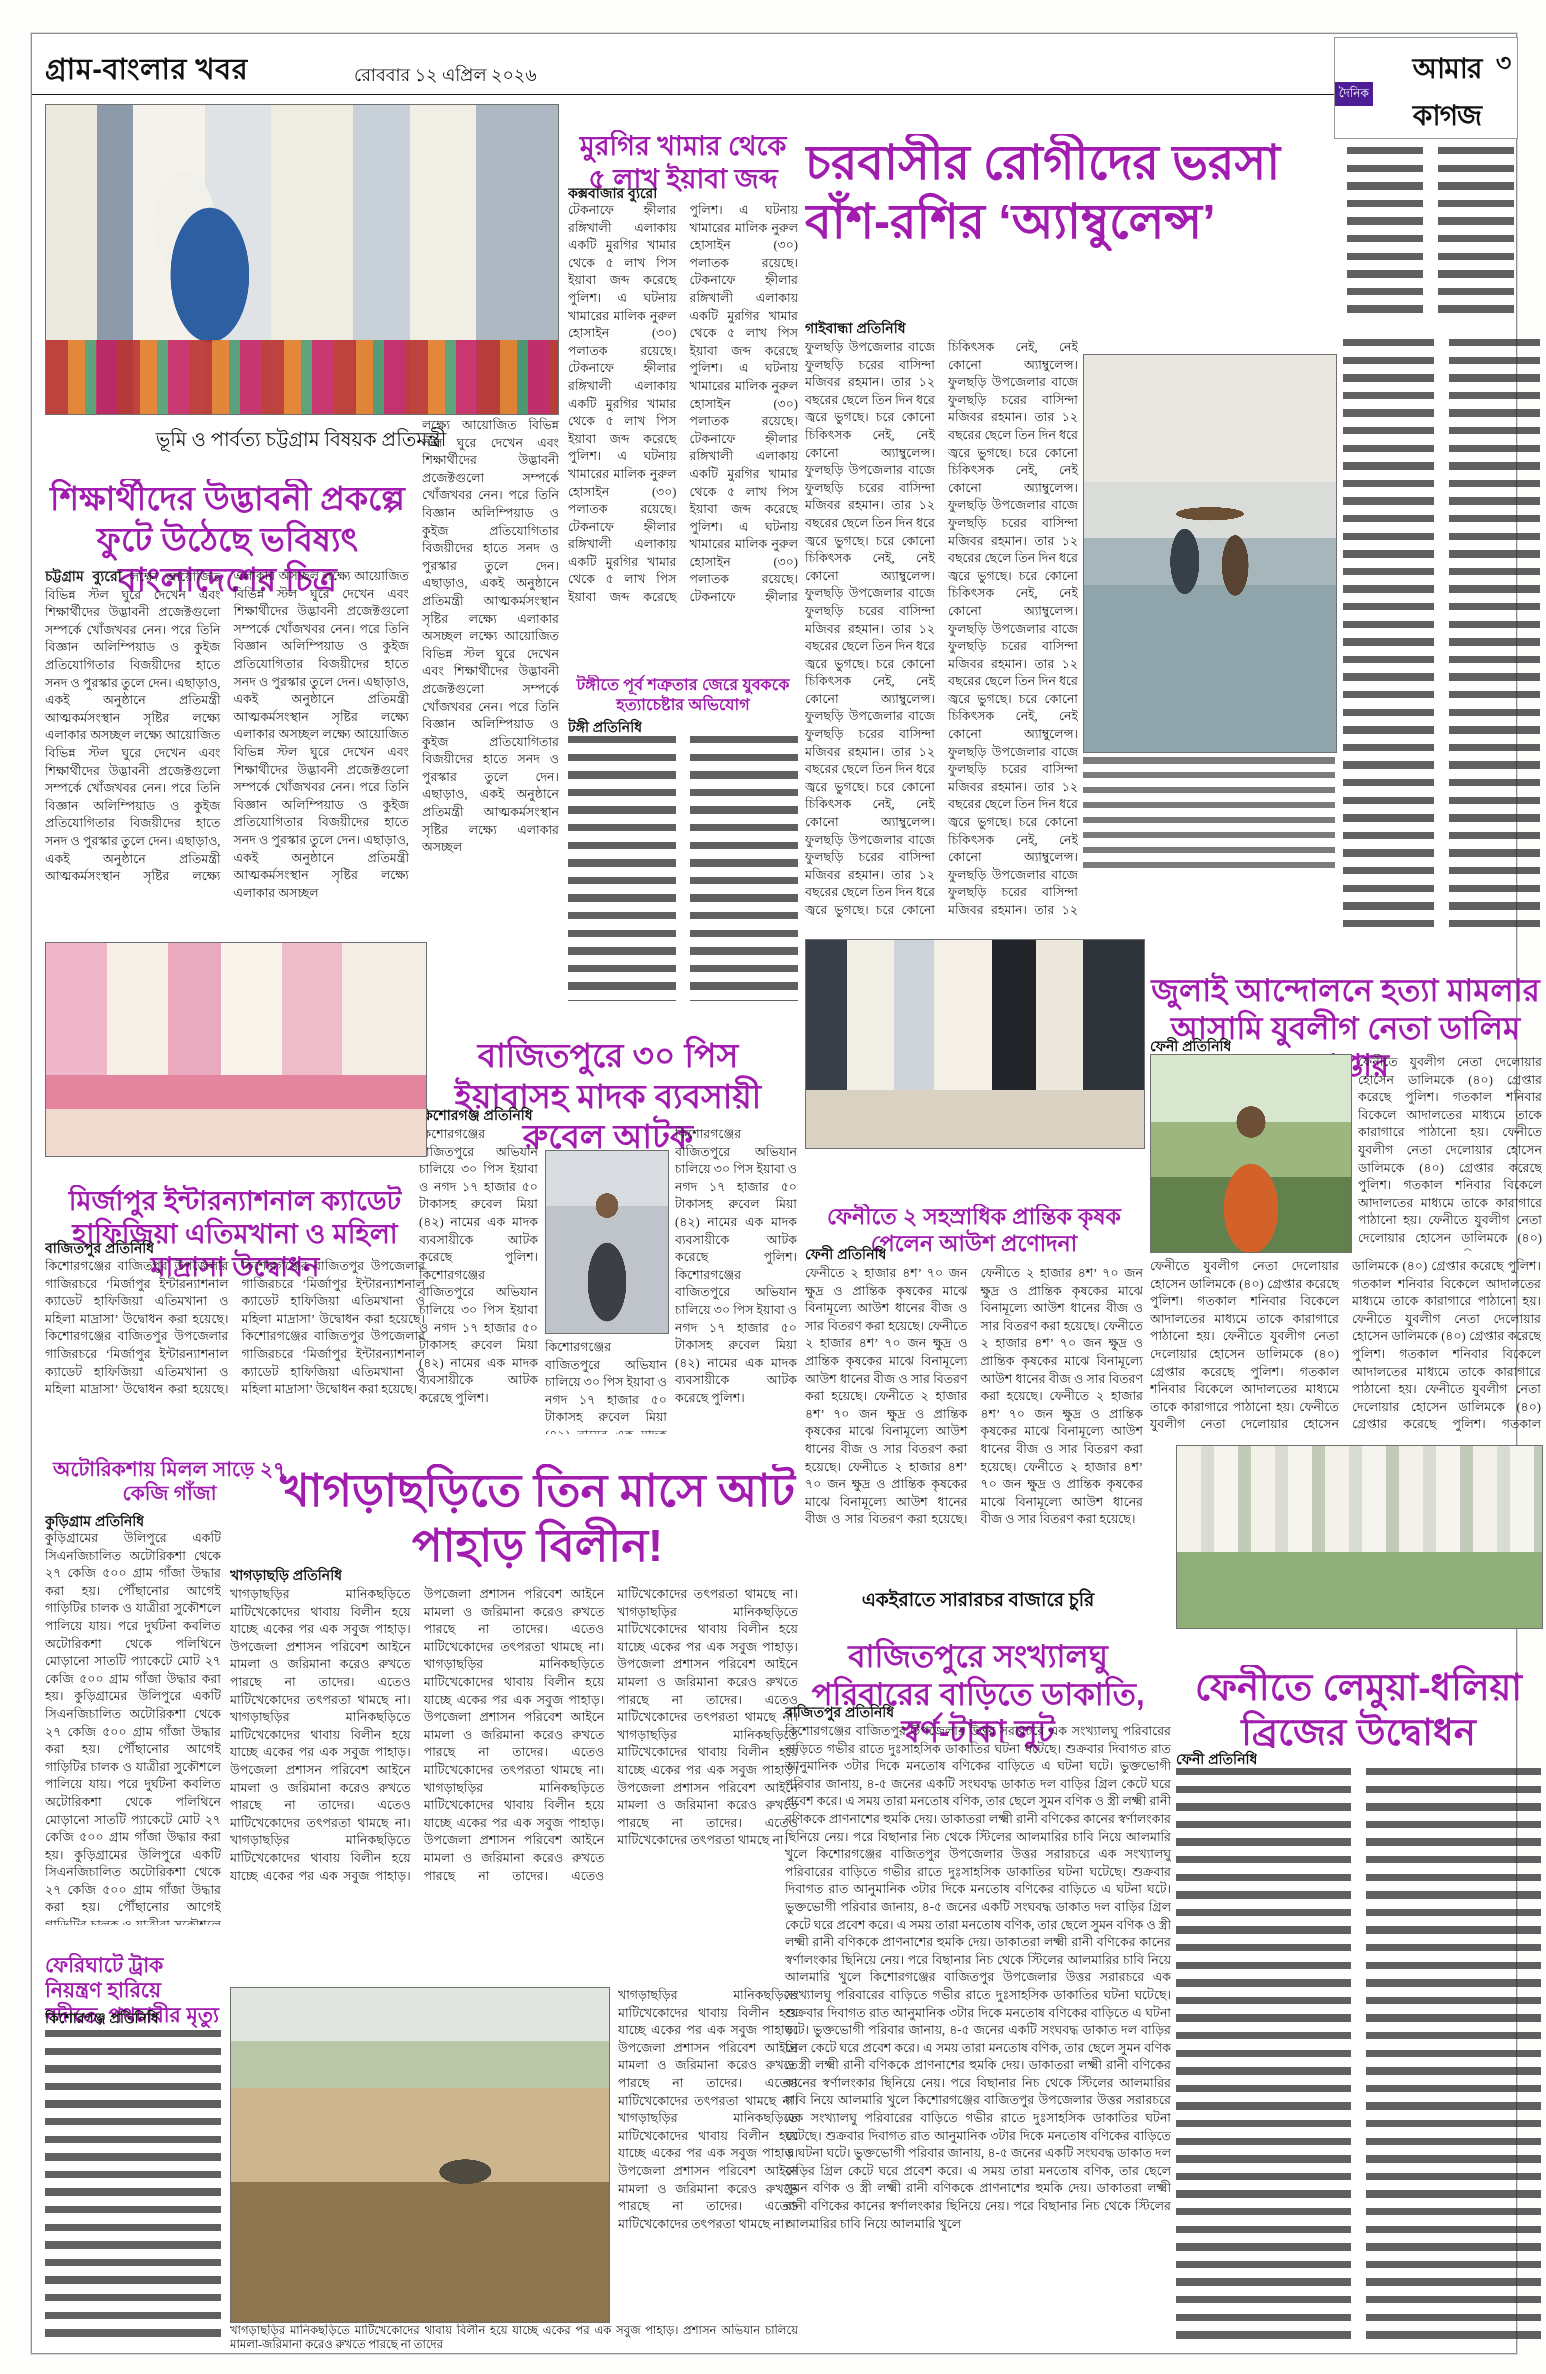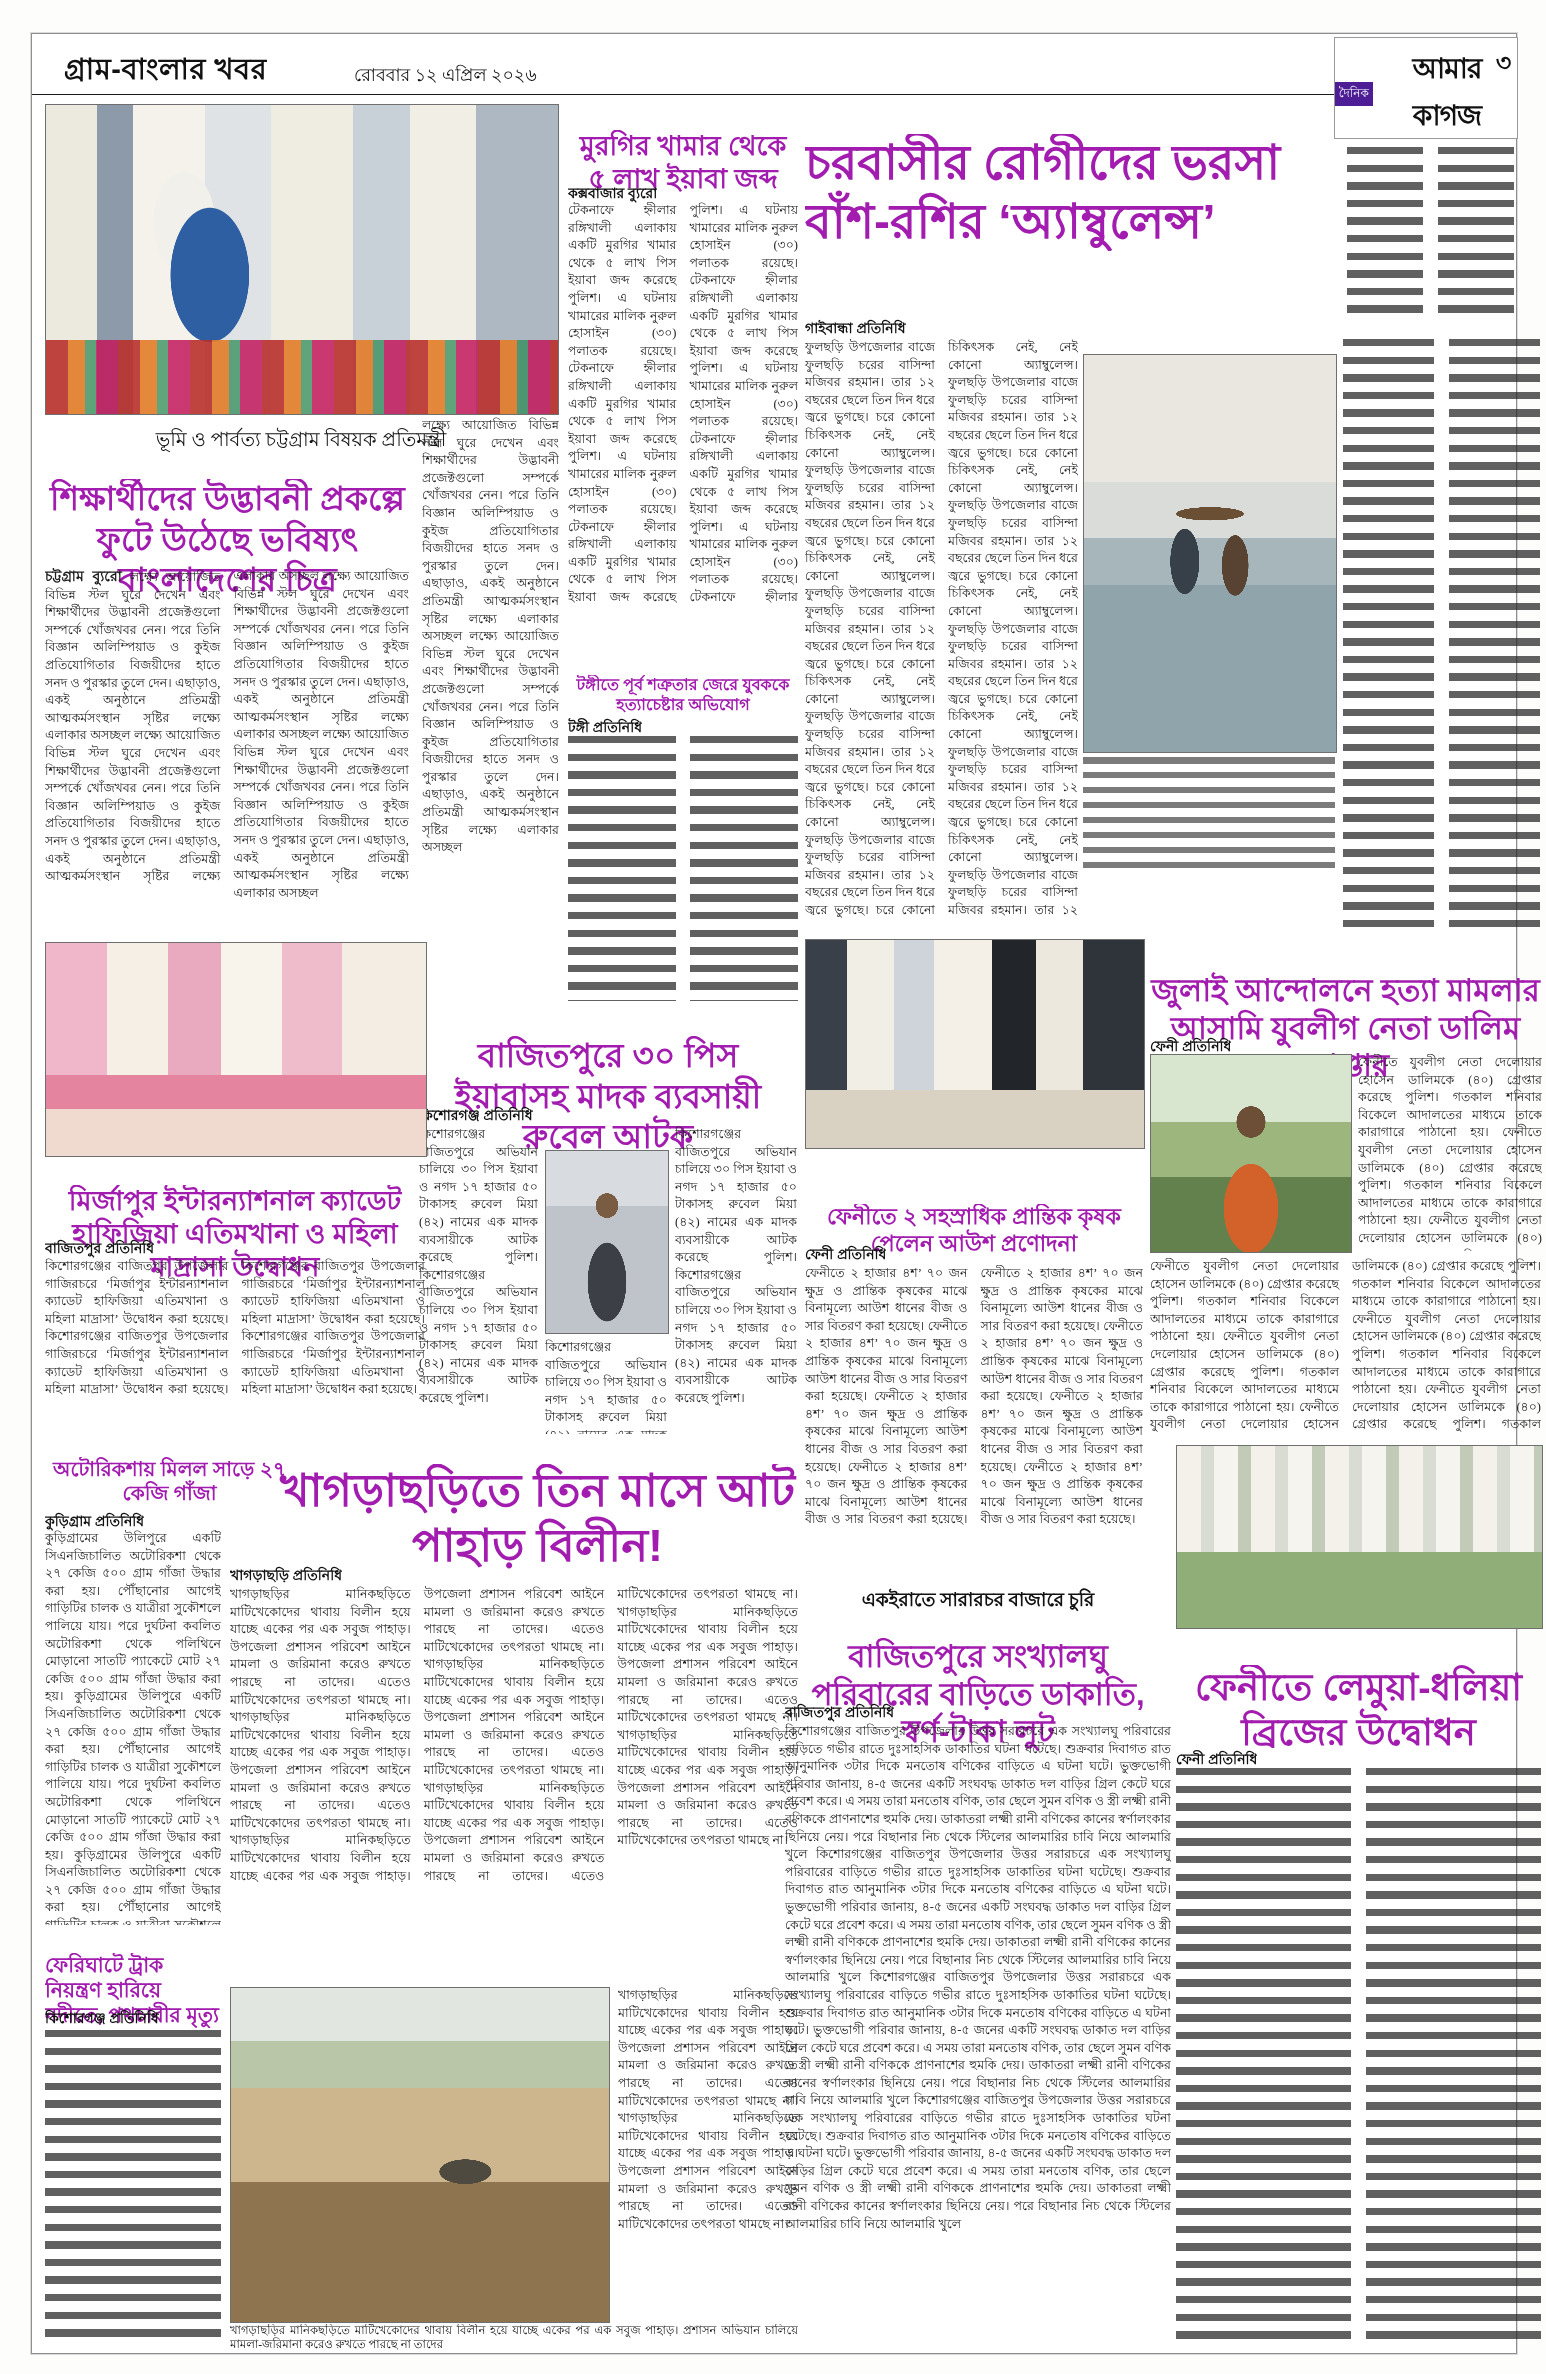--- a/index.html
+++ b/index.html
@@ -2,21 +2,21 @@
 <html style="font-size:15px"><head>
 <meta charset="utf-8">
 <style>
   html,body{margin:0;padding:0;}
   body{width:1546px;height:2375px;position:relative;background:#fdfdfc;
        font-family:"Liberation Serif","DejaVu Serif",serif;color:#111;overflow:hidden;}
   .frame{position:absolute;left:31px;top:33px;width:1484px;height:2319px;
          border:0.9px solid #8f8f8f;background:#fff;box-shadow:0 0 0 0.9px #d7d7d7;}
   .abs{position:absolute;overflow:hidden;}
   
-  #mh-title{left:45px;top:46px;font-size:29px;font-weight:800;font-family:"Liberation Sans","DejaVu Sans",sans-serif;letter-spacing:0.5px;margin-left:19px;}
+  #mh-title{left:45px;top:46px;font-size:29px;font-weight:800;font-family:"Liberation Sans","DejaVu Sans",sans-serif;letter-spacing:0.5px;}
   #mh-date{left:354px;top:62px;font-size:17.6px;}
   #mh-rule{left:32px;top:94px;width:1482px;border-top:1.9px solid #1a1a1a;height:0;}
   #logo{left:1334px;top:37px;width:182px;height:100px;border:1.9px solid #9a9a9a;background:#fff;text-align:center;}
   #logo .row1{margin-top:9.3px;display:flex;align-items:center;justify-content:center;gap:4.6px;}
   .brand-chip{background:#4c1d95;color:#fff;font-size:12px;padding:1.9px 3.7px;font-family:"Liberation Sans",sans-serif;}
   .brand-name{font-size:28px;font-weight:900;font-family:"Liberation Sans","DejaVu Sans",sans-serif;letter-spacing:-0.9px;}
   .brand-en{font-size:15px;margin-top:-1.9px;font-style:italic;text-align:right;}
   .pgno{position:absolute;right:5.6px;top:5.6px;font-size:24px;font-weight:800;}
   
   .hl{font-family:"Liberation Sans","DejaVu Sans",sans-serif;font-weight:800;color:#a21caf;text-align:center;line-height:1.22;}

